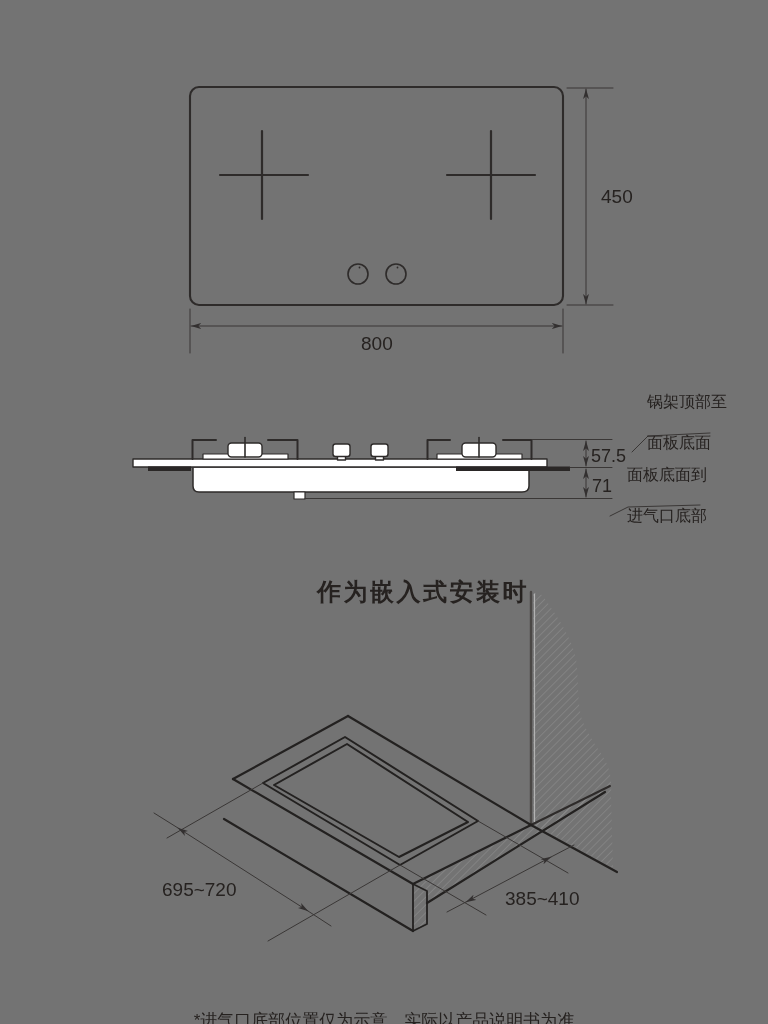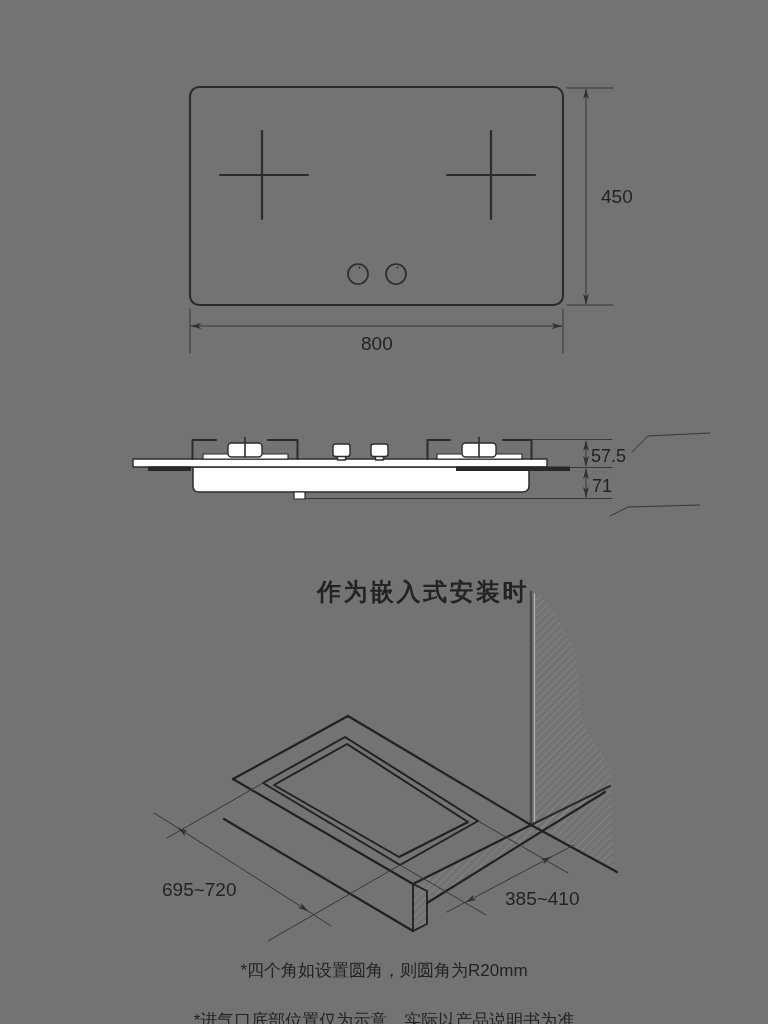--- a/index.html
+++ b/index.html
@@ -152,18 +152,22 @@
       <line x1="447" y1="912" x2="466" y2="902"></line>
       <line x1="551" y1="857" x2="574" y2="845"></line>
       <line x1="466" y1="902" x2="551" y2="857" marker-start="url(#arr)" marker-end="url(#arr)"></line>
     </g>
     <text x="505" y="905" font-size="19" stroke="none">385~410</text>
   </g>
 </svg>
 
 <div class="cjk" id="install-title">作为嵌入式安装时</div>
 
+<div class="cjk" id="side-label-top"><span>锅架顶部至</span><br>
+<span>面板底面</span></div>
 
+<div class="cjk" id="side-label-bottom"><span>面板底面到</span><br>
+<span>进气口底部</span></div>
 
-<div class="cjk" id="footnotes"><span>*四个角如设置圆角，则圆角为R20mm</span><br>
+<div class="cjk" id="footnotes"><br>
 <span>*进气口底部位置仅为示意，实际以产品说明书为准</span></div>
 
 </div>
 
 </body></html>

